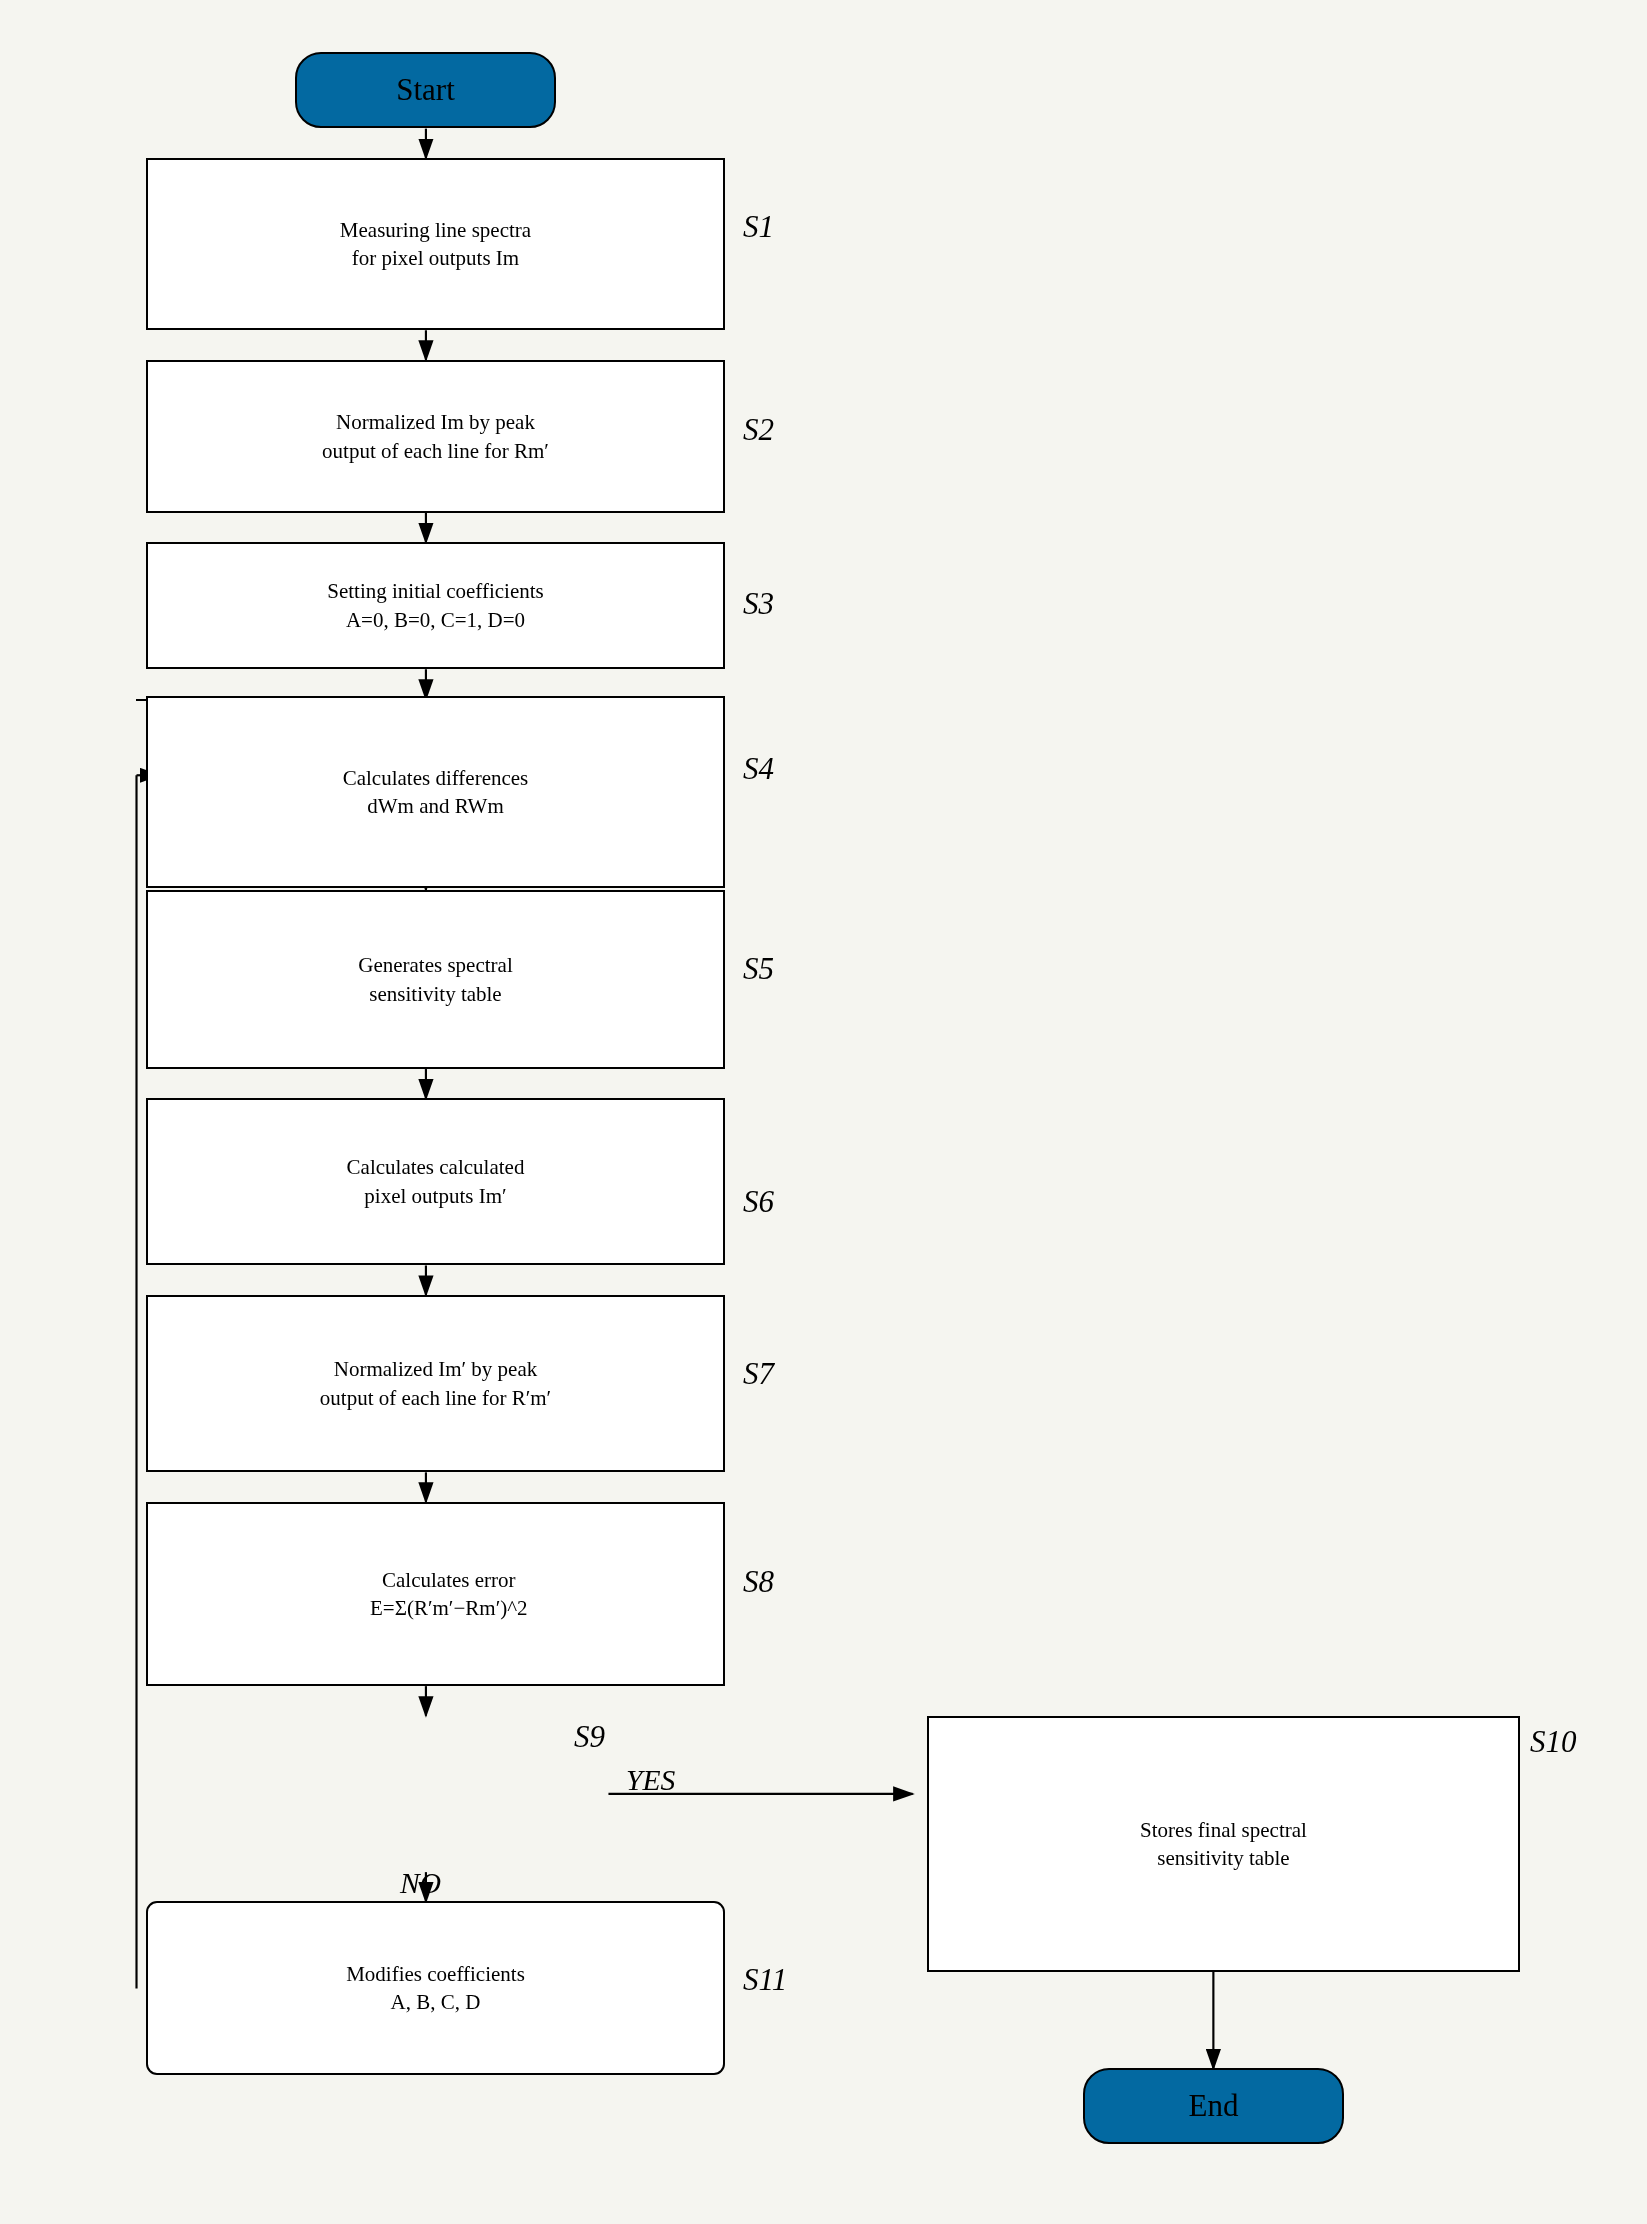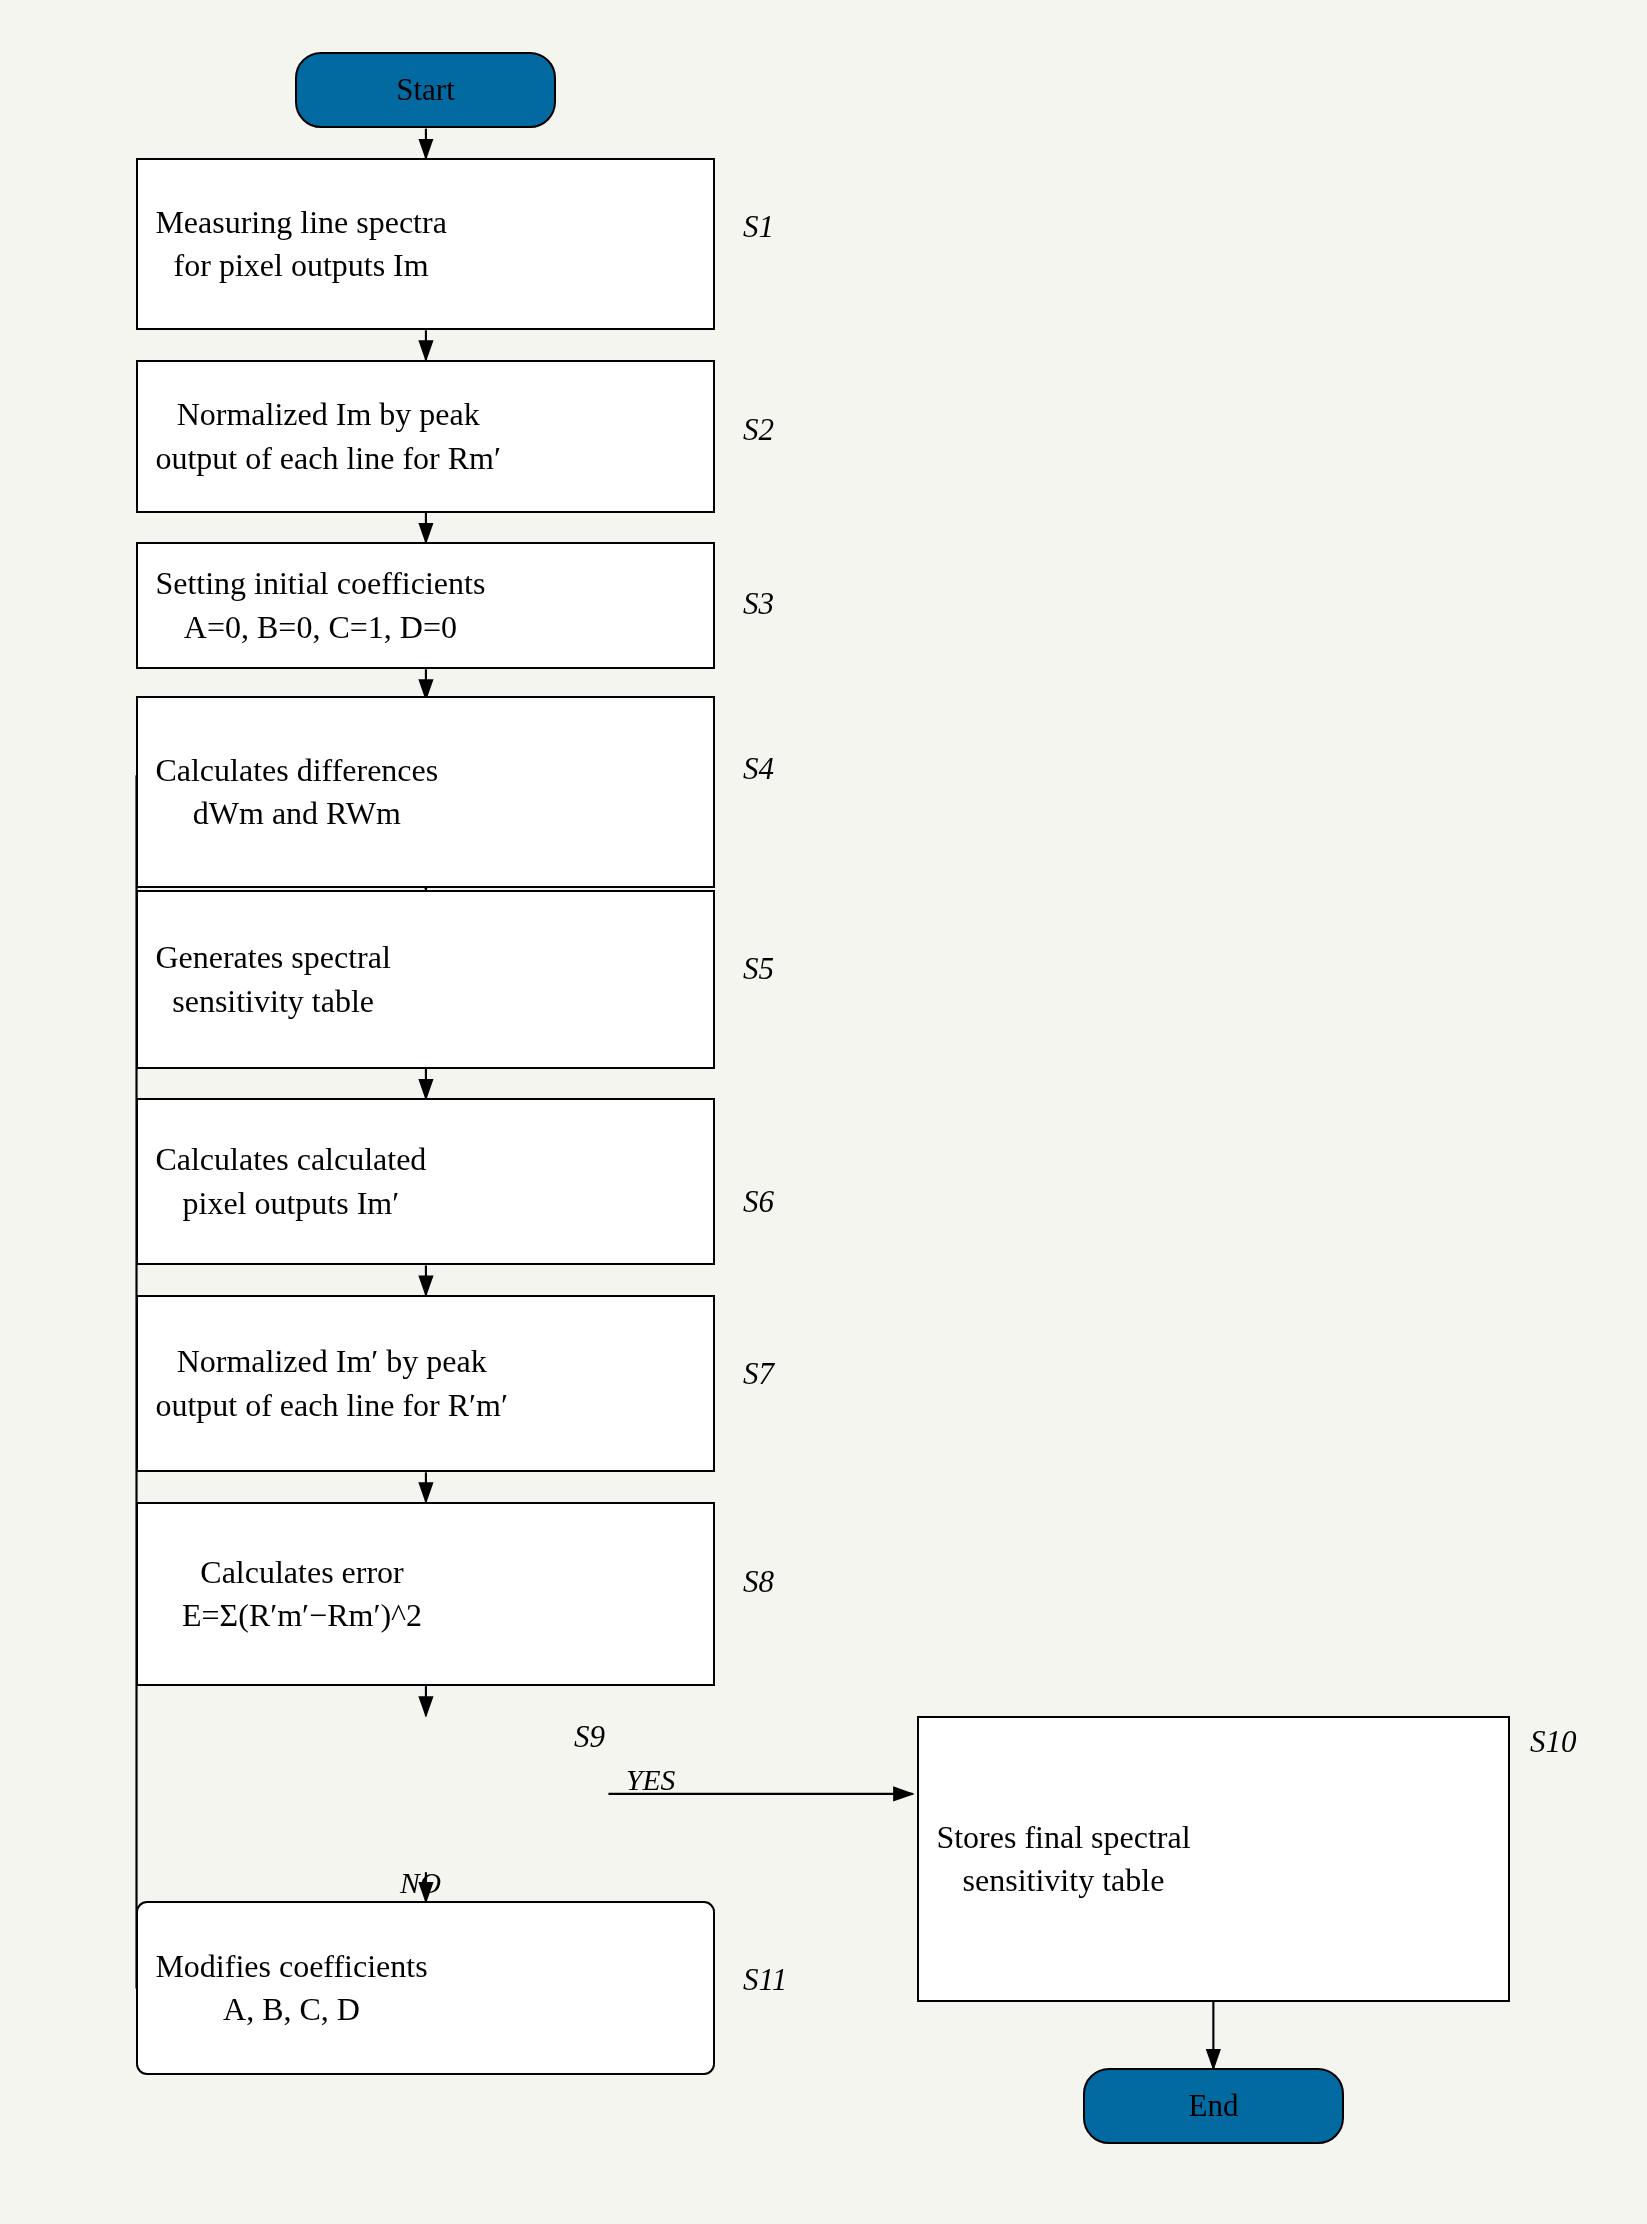--- a/index.html
+++ b/index.html
@@ -31,24 +31,26 @@
       font-size: 31px;
     }
 
     
     .process {
       position: absolute;
       border: 2.2px solid #000;
       background: #fff;
       display: flex;
       align-items: center;
+      justify-content: center;
       text-align: center;
-      font-size: 32px;
+      font-size: 21px;
       line-height: 1.35;
       padding: 8.7px 17.4px;
+      margin-left: 10px;
     }
 
     
     .decision-wrapper {
       position: absolute;
       display: flex;
       align-items: center;
       justify-content: center;
     }
     .decision {
@@ -196,21 +198,21 @@
   </div>
 
   <div class="yn-label" style="left:626px; top:1764px;">
     <span>YES</span>
   </div>
 
   <div class="yn-label" style="left:400px; top:1867px;">
     <span>NO</span>
   </div>
 
-  <div class="process" style="left:917px; top:1716px; width:593px; height:286px;">
+  <div class="process" style="left:917px; top:1716px; width:593px; height:256px;">
     <span>Stores final spectral<br>sensitivity table</span>
   </div>
   <div class="step-label" style="left:1530px; top:1724px;">
     <span>S10</span>
   </div>
 
   <div class="process" style="left:136px; top:1901px; width:579px; height:174px;border-radius:11px;">
     <span>Modifies coefficients<br>A, B, C, D</span>
   </div>
   <div class="step-label" style="left:743px; top:1962px;">

